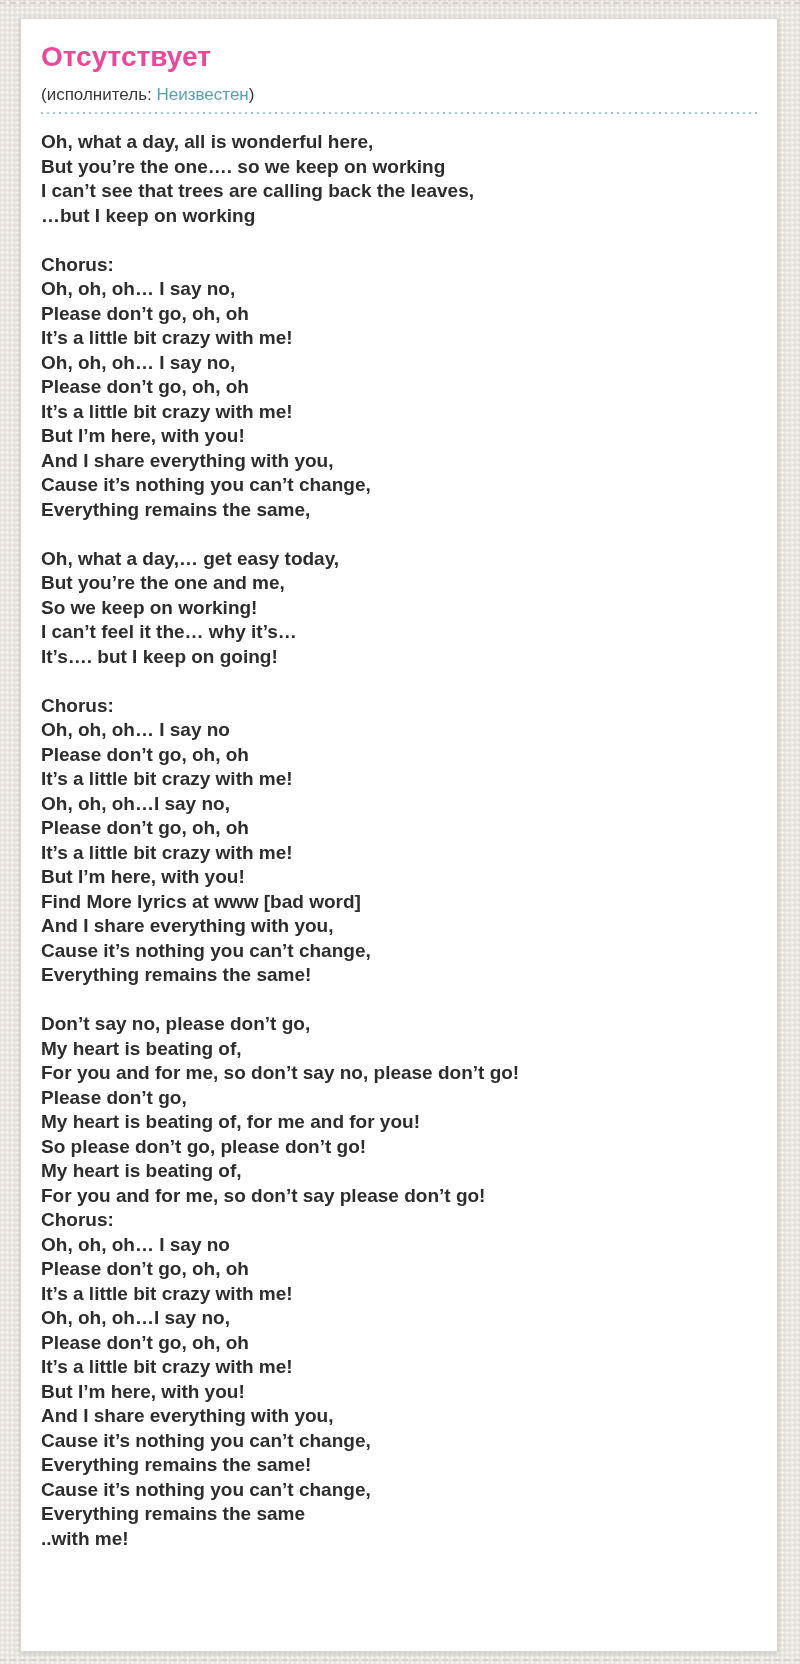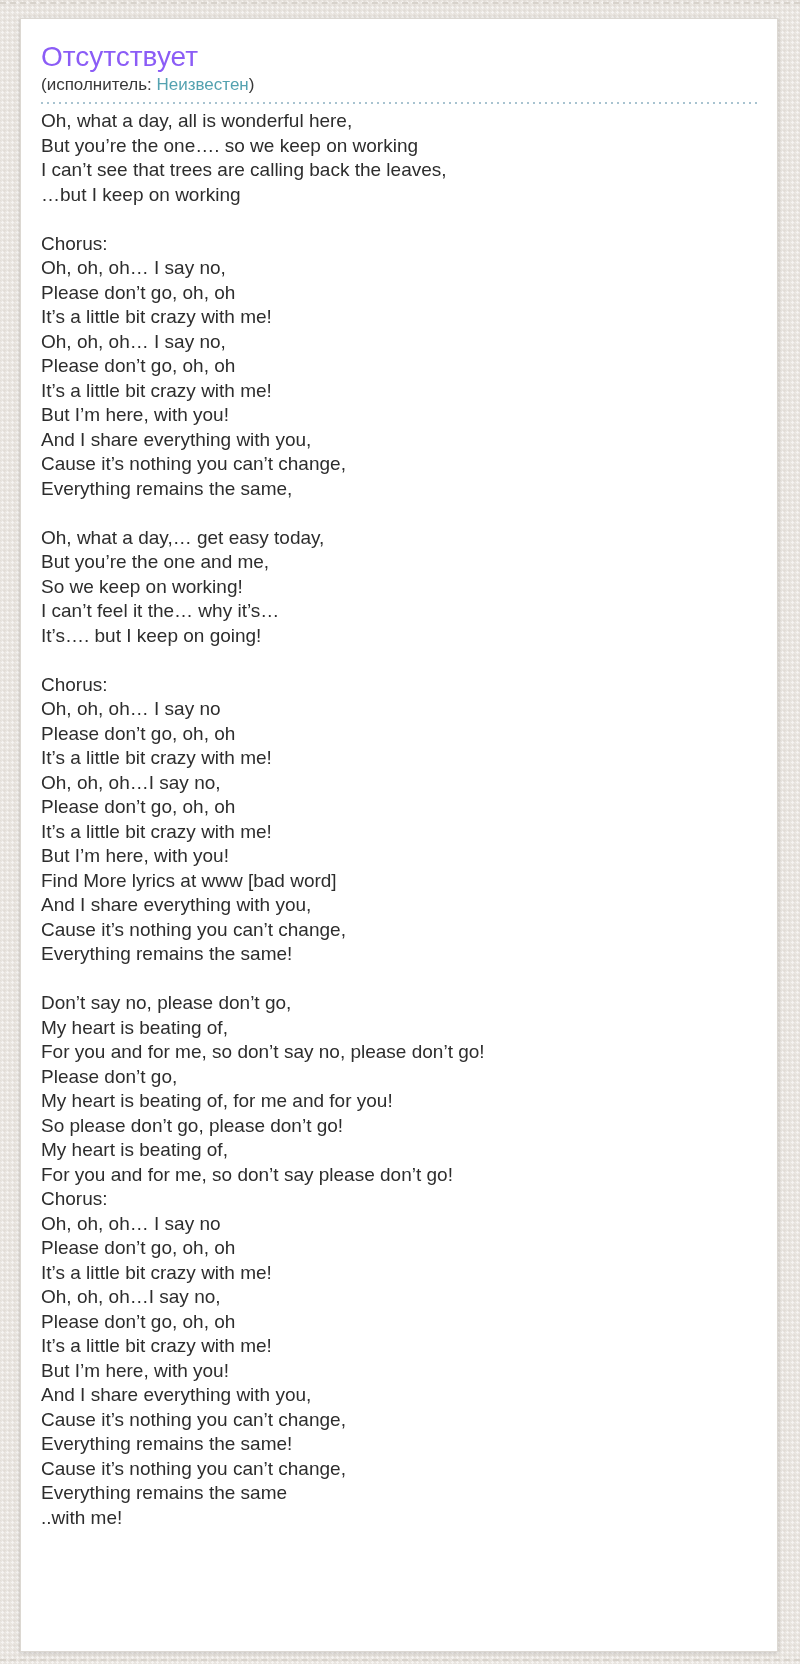--- a/index.html
+++ b/index.html
@@ -17,35 +17,36 @@
   .stitch-top{top:2px;}
   .stitch-bottom{bottom:3px;}
   .card{
     position:absolute;left:20px;top:18px;width:758px;height:1634px;
     box-sizing:border-box;background:#ffffff;
     border:1px solid #dcd8d2;
     box-shadow:0 1px 4px rgba(0,0,0,.18);
     padding:22px 20px 0 20px;
   }
   .title{
-    margin:0;font-size:28px;line-height:32px;font-weight:400;
-    color:#8b5cf6;letter-spacing:0;
+    margin:0;font-size:28px;line-height:32px;font-weight:700;
+    color:#ec4899;letter-spacing:0;
   }
   .subtitle{
-    margin-top:2px;font-size:17px;line-height:20px;color:#383838;
+    margin-top:12px;font-size:17px;line-height:20px;color:#383838;
   }
   .artist-link{color:#54a2b0;text-decoration:none;cursor:pointer;}
   .separator{
     margin-top:7px;height:2px;
     background:repeating-linear-gradient(90deg,#a8c3d0 0 2px,transparent 2px 6px);
   }
   .lyrics{
-    margin-top:5px;
+    margin-top:16px;
     font-size:19px;line-height:24.5px;color:#2d2d2d;
     white-space:pre-line;
+    font-weight:bold;
   }
   .logo{
     position:absolute;right:18px;bottom:10px;text-align:right;
     line-height:1;cursor:pointer;text-decoration:none;display:block;
   }
   .logo-main{font-weight:bold;letter-spacing:-1px;}
   .logo-brand-primary{font-size:42px;color:#28a79f;}
   .logo-brand-suffix{font-size:30px;color:#f477a3;}
   .logo-tagline{
     display:block;font-size:15px;font-weight:bold;color:#f477a3;

